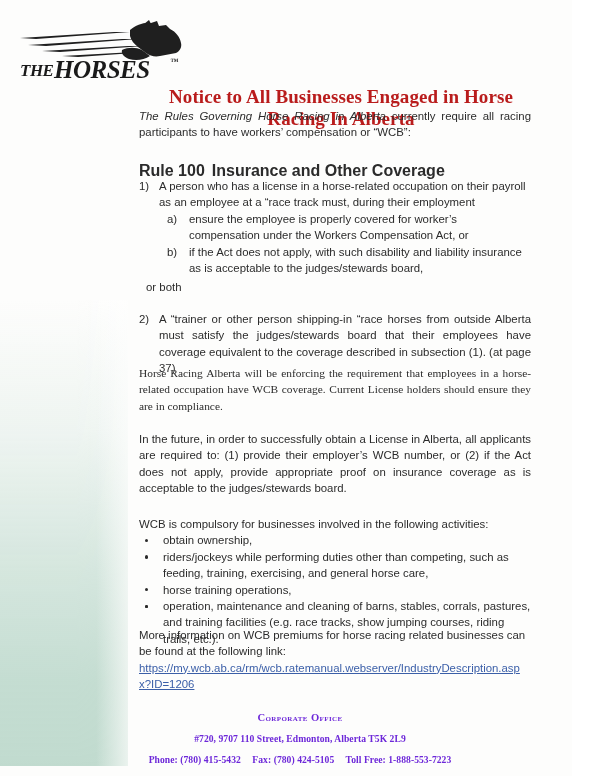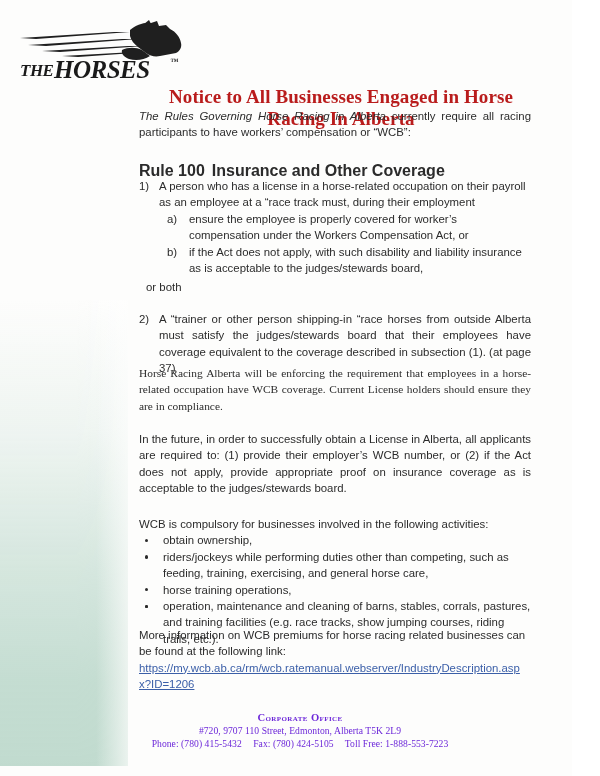--- a/index.html
+++ b/index.html
@@ -143,22 +143,22 @@
     color: #6d28d9;
   }
   .footer-office {
     font-size: 10.6px;
     font-weight: bold;
     font-variant: small-caps;
     letter-spacing: 0.4px;
   }
   .footer-line {
     font-size: 9.6px;
-    font-weight: normal;
-    margin-top: 2px;
+    font-weight: bold;
+    margin-top: 10px;
     letter-spacing: 0.05px;
   }
   .footer-line .gap { display: inline-block; width: 9px; }
 </style>
 </head>
 <body>
 
 <div id="page">
 
   <div id="scan-tint"></div>

